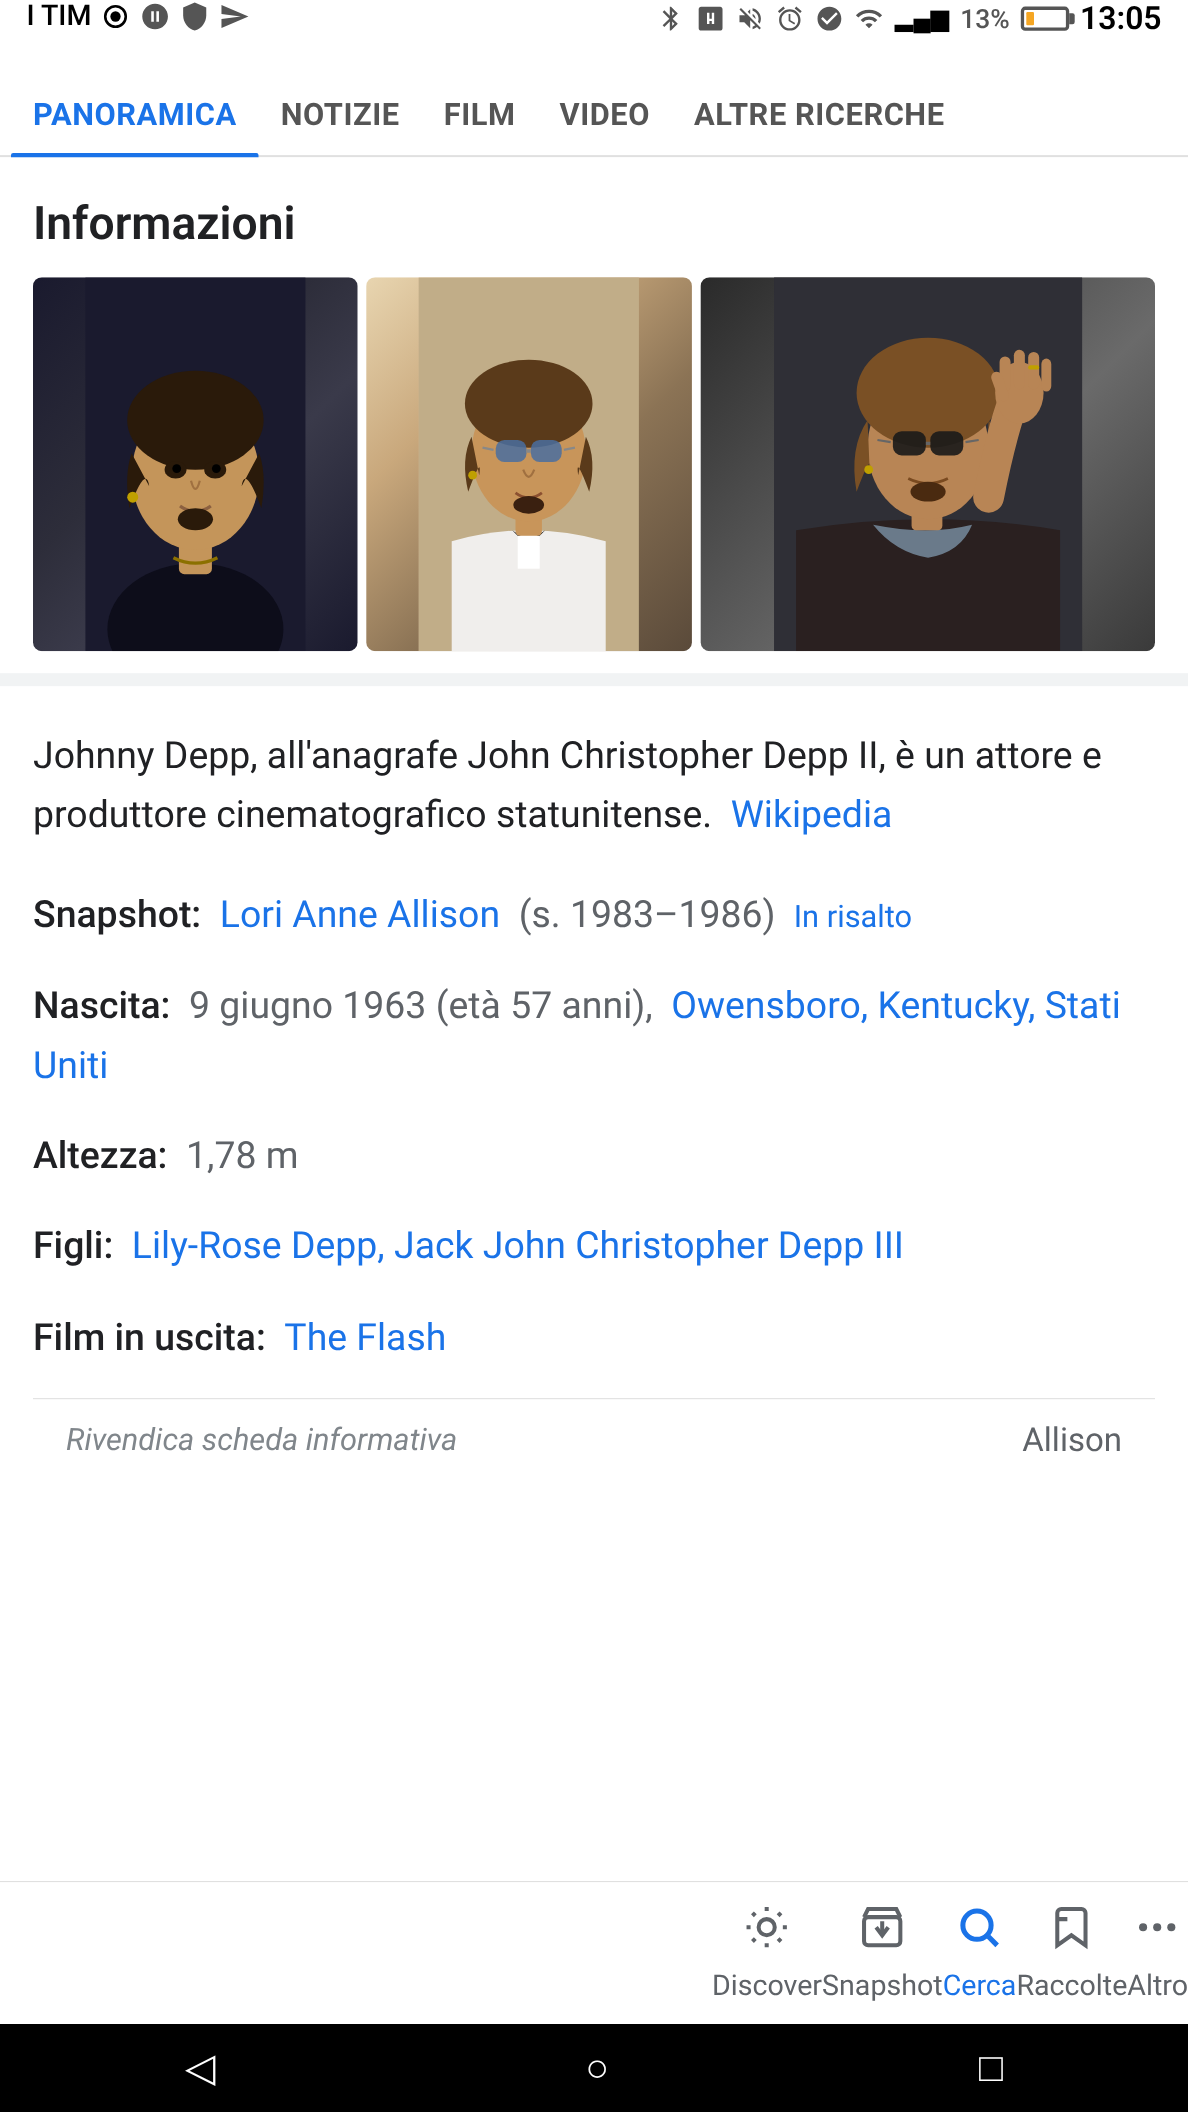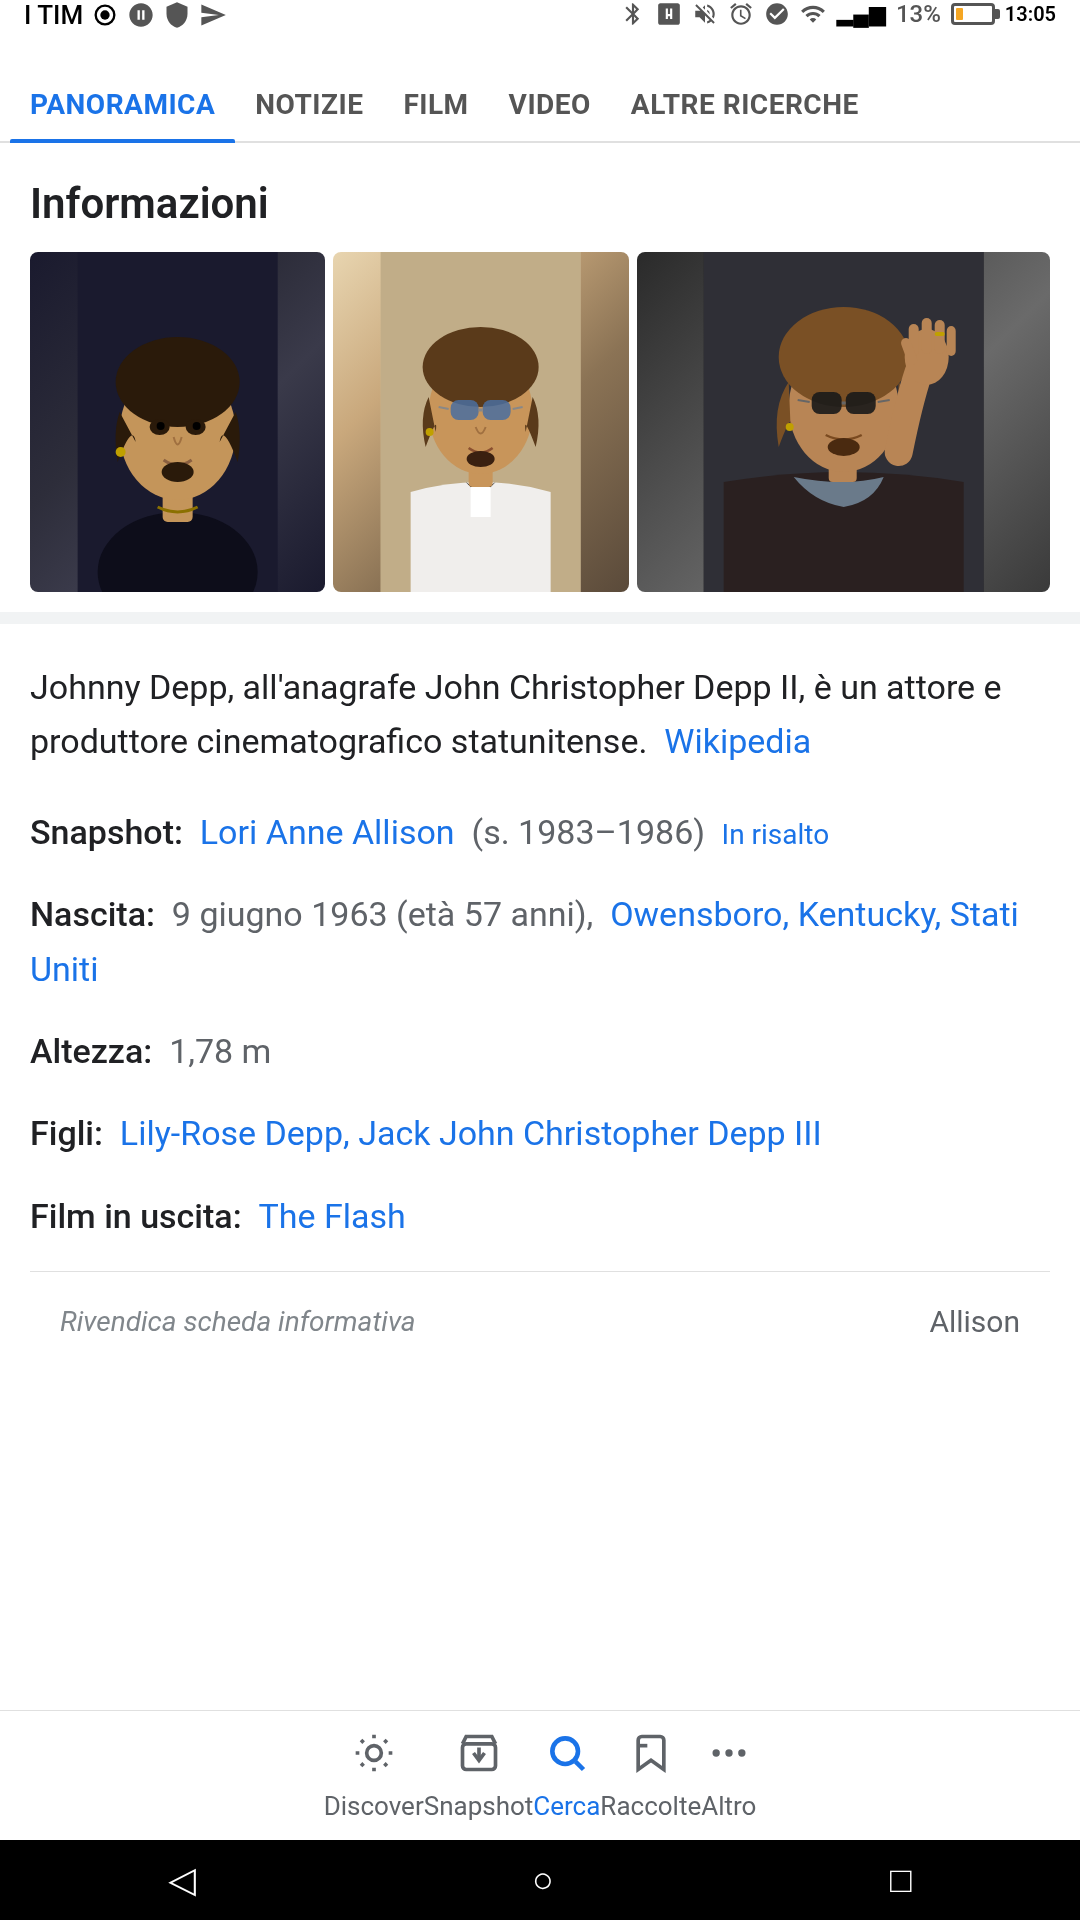--- a/index.html
+++ b/index.html
@@ -163,22 +163,22 @@
     .highlight-badge {
       color: #1a73e8;
       font-size: 28px;
       margin-left: 8px;
     }
 
     
     .card-footer {
       display: flex;
       justify-content: space-between;
-      align-items: center;
-      padding: 32px 30px;
+      align-items: flex-start;
+      padding: 20px 30px;
       border-top: 1px solid #e0e0e0;
       margin-top: 0;
     }
     .footer-claim {
       font-size: 28px;
       color: #80868b;
       font-style: italic;
     }
     .footer-feedback {
       font-size: 30px;
@@ -189,21 +189,21 @@
     .bottom-nav {
       position: fixed;
       bottom: 80px;
       left: 0;
       width: 1080px;
       height: 130px;
       background: #fff;
       border-top: 1px solid #e0e0e0;
       display: flex;
       align-items: center;
-      justify-content: center;
+      justify-content: flex-end;
     }
     .bottom-nav-item {
       display: flex;
       flex-direction: column;
       align-items: center;
       gap: 6px;
       cursor: pointer;
     }
     .bottom-nav-icon {
       font-size: 42px;
@@ -275,21 +275,21 @@
         <path d="M12 2C6.48 2 2 6.48 2 12s4.48 10 10 10 10-4.48 10-10S17.52 2 12 2zm-2 15l-5-5 1.41-1.41L10 14.17l7.59-7.59L19 8l-9 9z"></path>
       </svg>
     <svg width="26" height="26" viewBox="0 0 24 24" fill="#555">
         <path d="M1 9l2 2c4.97-4.97 13.03-4.97 18 0l2-2C16.93 2.93 7.08 2.93 1 9zm8 8l3 3 3-3a4.237 4.237 0 00-6 0zm-4-4l2 2a7.074 7.074 0 0110 0l2-2C15.14 9.14 8.87 9.14 5 13z"></path>
       </svg>
     <span style="font-size:22px;">▂▄▆</span>
     <span style="font-size:24px; color:#555;">13%</span>
     <div class="battery-icon">
       <div class="battery-fill"></div>
     </div>
-    <span style="font-weight:600; font-size:20px;">13:05</span>
+    <span style="font-weight:600; font-size:29px;">13:05</span>
   </div>
 </div>
 
 <div class="nav-tabs">
   <div class="nav-tab active">PANORAMICA</div>
   <div class="nav-tab">NOTIZIE</div>
   <div class="nav-tab">FILM</div>
   <div class="nav-tab">VIDEO</div>
   <div class="nav-tab">ALTRE RICERCHE</div>
 </div>

